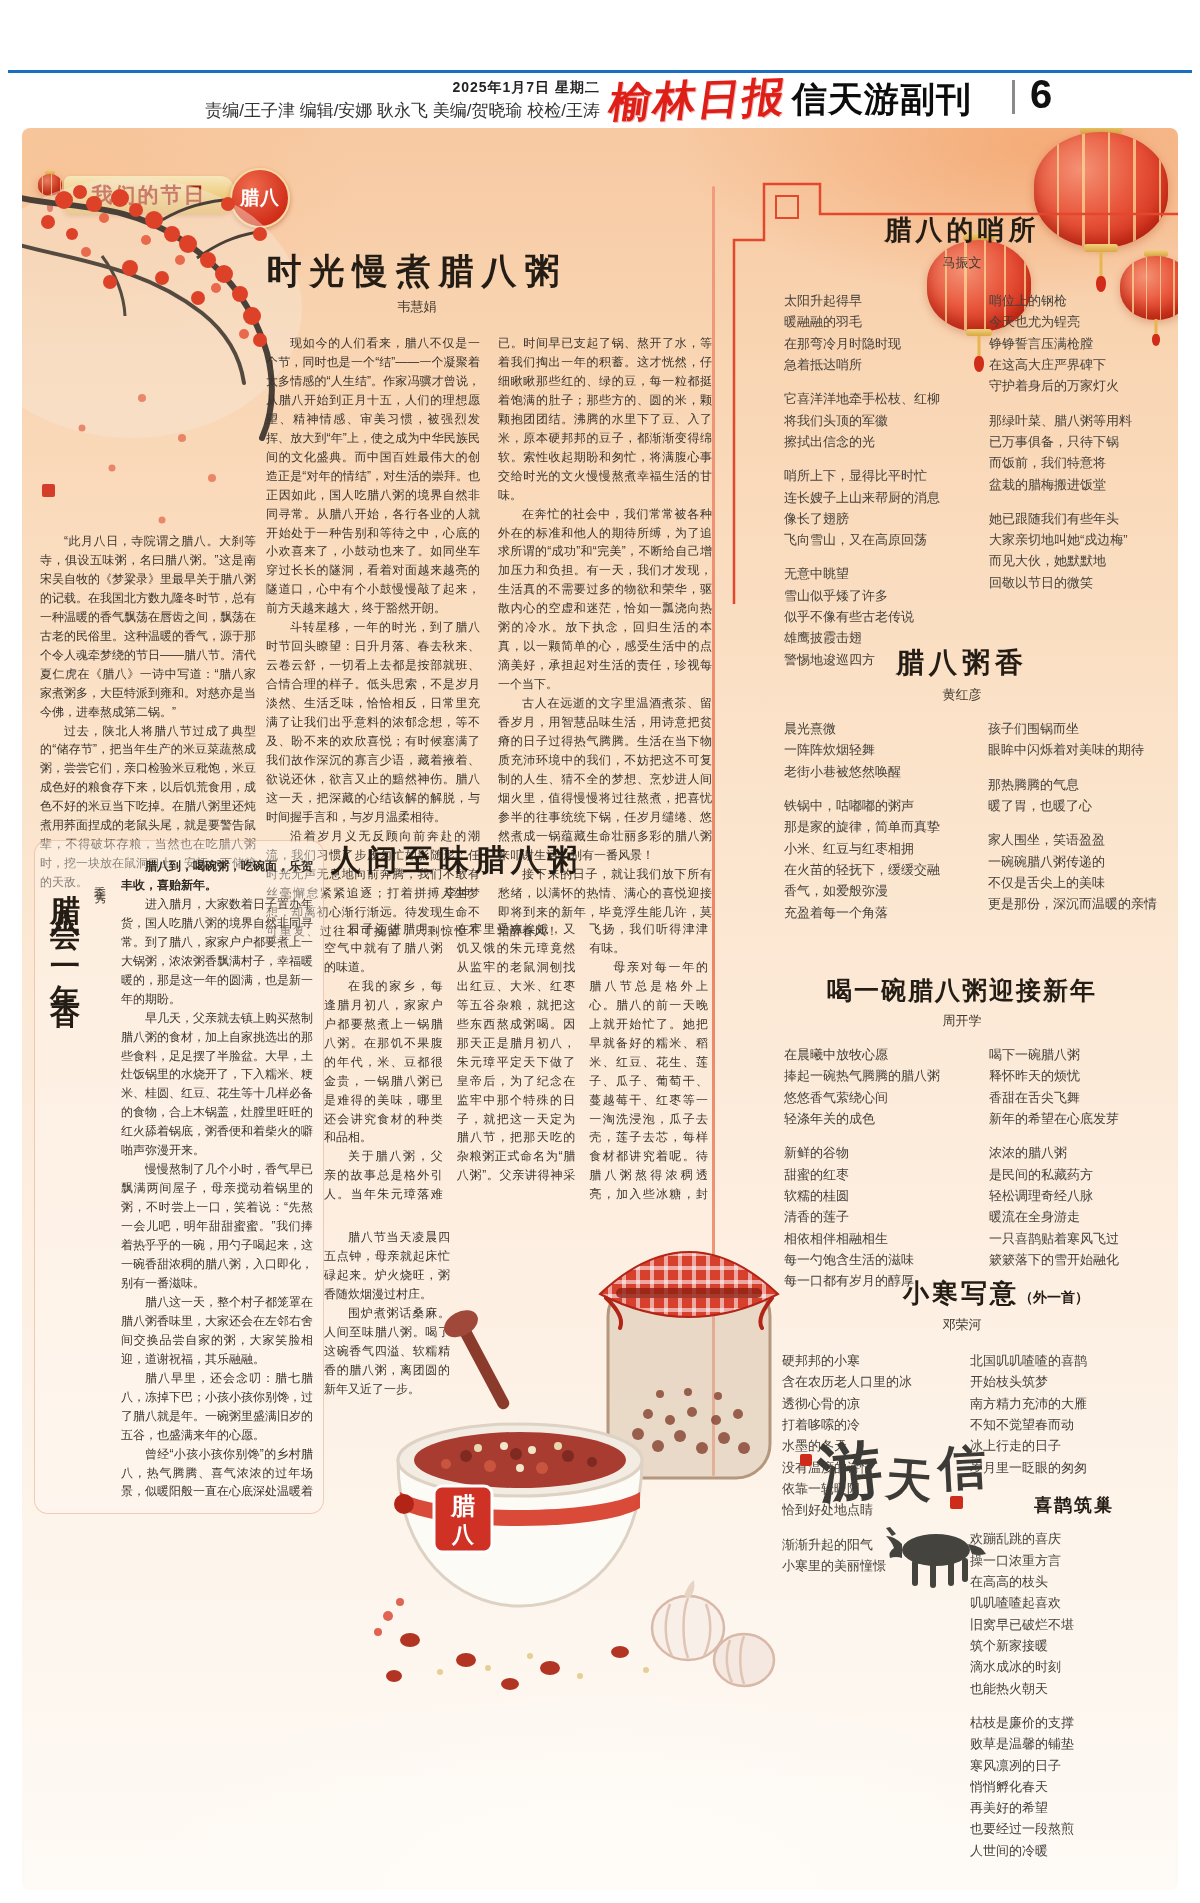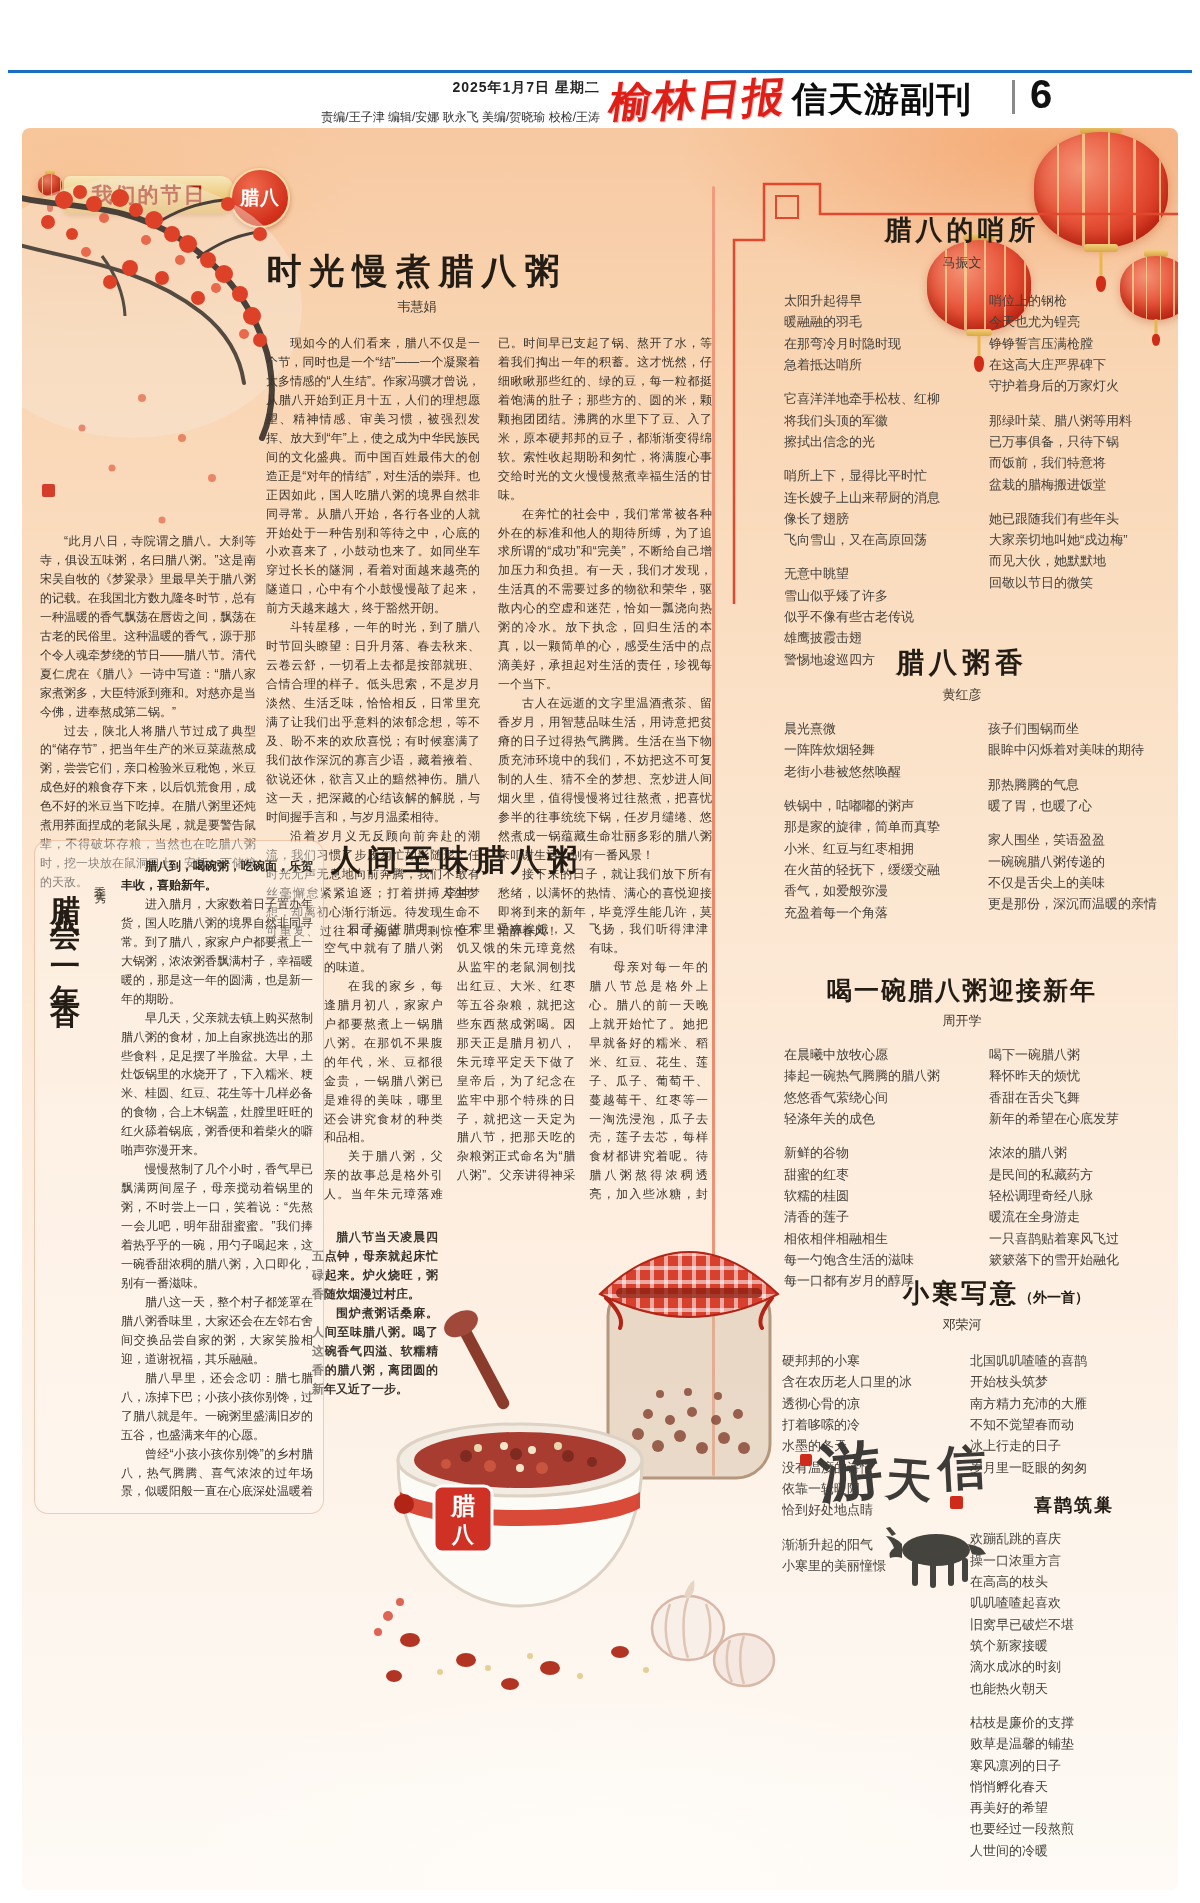--- a/index.html
+++ b/index.html
@@ -2,21 +2,21 @@
 <html><head>
 <meta charset="utf-8">
 <style>
   html,body{margin:0;padding:0;}
   body{width:1200px;height:1903px;position:relative;background:#ffffff;font-family:"Liberation Sans",sans-serif;overflow:hidden;}
   .abs{position:absolute;}
   
   .blue-rule{position:absolute;left:8px;top:70px;width:1184px;height:3px;background:#1b6fc0;}
   .hdr-meta{position:absolute;left:140px;top:79px;width:460px;text-align:right;color:#222;}
   .hdr-date{font-size:14px;font-weight:bold;letter-spacing:1px;}
-  .hdr-staff{font-size:12px;margin-top:12px;color:#333;}
+  .hdr-staff{font-size:17px;margin-top:2px;color:#333;}
   .masthead{position:absolute;left:610px;top:72px;font-family:"DejaVu Serif",serif;font-size:42px;font-weight:900;color:#de1f18;transform:skewX(-10deg) rotate(-2deg);letter-spacing:2px;text-shadow:1px 1px 0 rgba(222,31,24,.35);}
   .section-name{position:absolute;left:792px;top:76px;font-size:35px;font-weight:900;color:#0c0c0c;letter-spacing:1px;}
   .hdr-divider{position:absolute;left:1012px;top:80px;width:3px;height:34px;background:#8a8a8a;}
   .page-num{position:absolute;left:1030px;top:72px;font-size:40px;font-weight:900;color:#111;}
   
   #canvas{position:absolute;left:22px;top:128px;width:1156px;height:1762px;border-radius:8px;overflow:hidden;
     background:
       radial-gradient(ellipse 600px 260px at 88% 1%, rgba(244,166,112,.85) 0%, rgba(244,166,112,0) 60%),
       radial-gradient(ellipse 500px 300px at 5% 3%, rgba(247,195,150,.9) 0%, rgba(247,195,150,0) 55%),
       radial-gradient(ellipse 700px 300px at 50% 100%, rgba(255,252,248,.9) 0%, rgba(255,252,248,0) 70%),
@@ -369,21 +369,21 @@
   </div>
 
   <div class="abs atitle" style="left:185px;top:712px;width:500px;font-size:30px;letter-spacing:6px;">人间至味腊八粥</div>
   <div class="abs pauthor" style="left:185px;top:756px;width:500px;">李坤</div>
   <div class="abs body-text cols3" style="left:302px;top:792px;width:384px;height:302px;">
       <p class="para">日子迈进腊月，空气中就有了腊八粥的味道。</p>
       <p class="para">在我的家乡，每逢腊月初八，家家户户都要熬煮上一锅腊八粥。在那饥不果腹的年代，米、豆都很金贵，一锅腊八粥已是难得的美味，哪里还会讲究食材的种类和品相。</p>
       <p class="para">关于腊八粥，父亲的故事总是格外引人。当年朱元璋落难在牢里受冻挨饿，又饥又饿的朱元璋竟然从监牢的老鼠洞刨找出红豆、大米、红枣等五谷杂粮，就把这些东西熬成粥喝。因那天正是腊月初八，朱元璋平定天下做了皇帝后，为了纪念在监牢中那个特殊的日子，就把这一天定为腊八节，把那天吃的杂粮粥正式命名为“腊八粥”。父亲讲得神采飞扬，我们听得津津有味。</p>
       <p class="para">母亲对每一年的腊八节总是格外上心。腊八的前一天晚上就开始忙了。她把早就备好的糯米、稻米、红豆、花生、莲子、瓜子、葡萄干、蔓越莓干、红枣等一一淘洗浸泡，瓜子去壳，莲子去芯，每样食材都讲究着呢。待腊八粥熬得浓稠透亮，加入些冰糖，封上炉火再焖片刻，一锅腊八粥便大功告成了。</p>
     </div>
-  <div class="abs body-text" style="left:290px;top:1100px;width:126px;height:278px;font-weight:bold;">
+  <div class="abs body-text" style="left:302px;top:1100px;width:126px;height:278px;">
       <p class="para">腊八节当天凌晨四五点钟，母亲就起床忙碌起来。炉火烧旺，粥香随炊烟漫过村庄。</p>
       <p class="para">围炉煮粥话桑麻。人间至味腊八粥。喝了这碗香气四溢、软糯精香的腊八粥，离团圆的新年又近了一步。</p>
     </div>
 
   <div class="abs lb-panel">
     <div class="vtitle">腊八尝，一年香</div>
     <div class="vauthor">季隽</div>
     <div class="body-text" style="position:absolute;left:86px;top:16px;width:192px;height:640px;">
       <p class="para lb-intro">腊八到，喝碗粥，吃碗面，乐贺丰收，喜贻新年。</p>
       <div>

